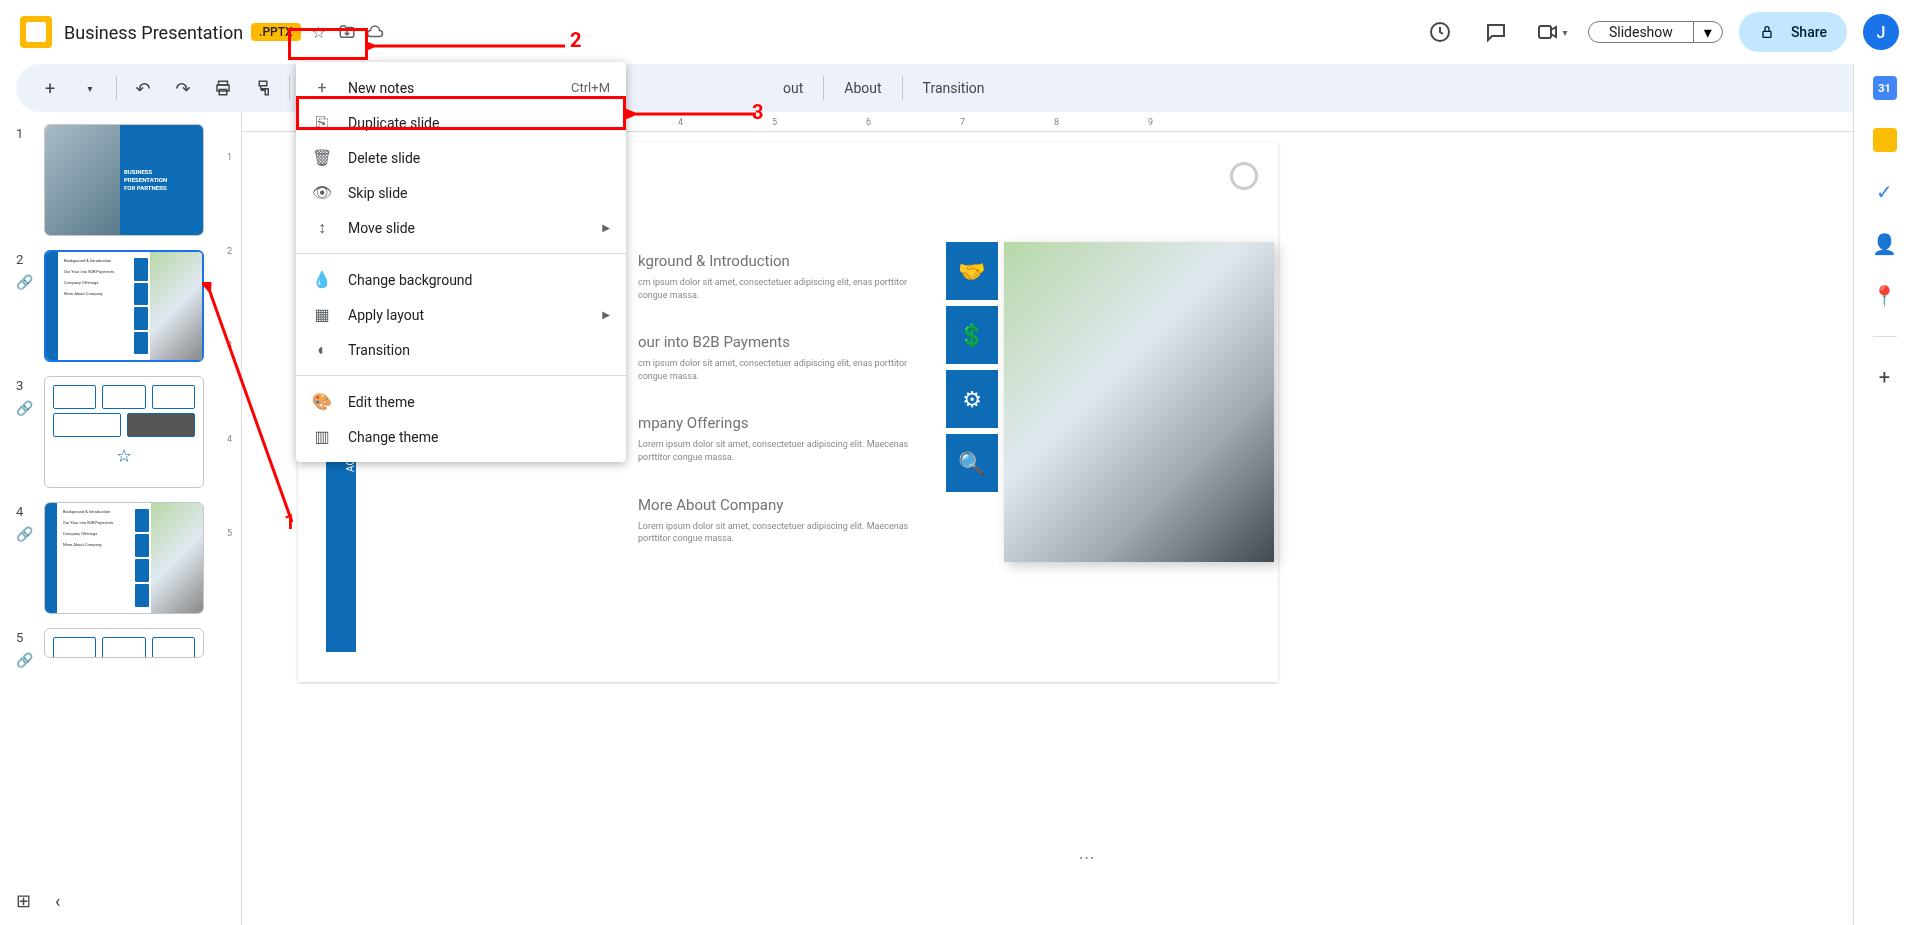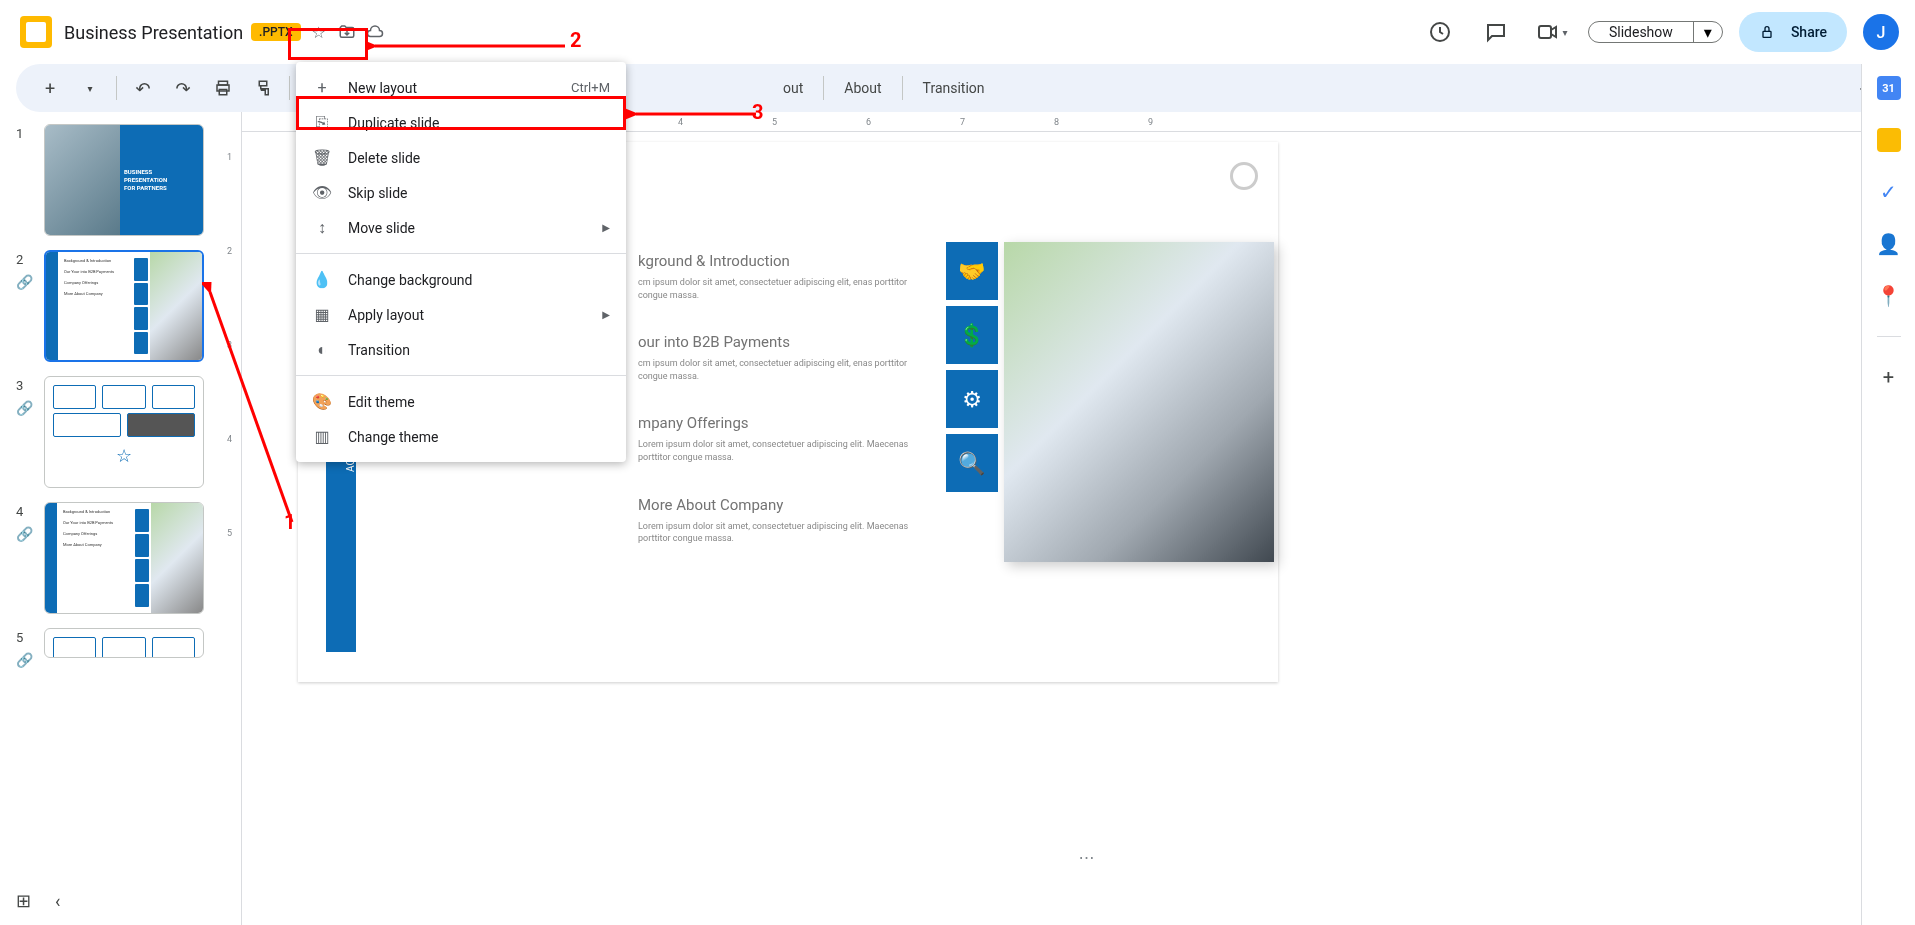--- a/index.html
+++ b/index.html
@@ -103,21 +103,21 @@
 .notes-area { position: absolute; bottom: 0; left: 218px; right: 60px; height: 60px; border-top: 1px solid #dadce0; padding: 16px 24px; background: #fff; }
 .notes-placeholder { color: #80868b; font-size: 15px; }
 .notes-drag { position: absolute; bottom: 60px; left: 50%; width: 40px; height: 16px; display: flex; align-items: center; justify-content: center; color: #80868b; cursor: ns-resize; }
 
 
 .bottom-bar { position: absolute; bottom: 0; left: 0; width: 218px; height: 50px; display: flex; align-items: center; padding: 0 16px; gap: 24px; }
 .bottom-icon { color: #444746; font-size: 18px; cursor: pointer; }
 .explore-btn { position: absolute; bottom: 12px; right: 12px; width: 24px; height: 24px; display: flex; align-items: center; justify-content: center; color: #5f6368; cursor: pointer; }
 
 
-.side-panel { position: absolute; right: 0; top: 64px; width: 54px; bottom: 0; border-left: 1px solid #dadce0; display: flex; flex-direction: column; align-items: center; padding-top: 12px; gap: 28px; background: #fff; }
+.side-panel { position: absolute; right: 0; top: 64px; width: 62px; bottom: 0; border-left: 1px solid #dadce0; display: flex; flex-direction: column; align-items: center; padding-top: 12px; gap: 28px; background: #fff; }
 .side-icon { width: 24px; height: 24px; cursor: pointer; display: flex; align-items: center; justify-content: center; font-size: 20px; }
 
 svg { display: block; }
 </style>
 </head>
 <body>
 
 <div class="header">
   <div class="logo">
     <div class="logo-icon"></div>
@@ -365,21 +365,21 @@
       <div class="slide-image"></div>
     </div>
     <div class="notes-drag">⋯</div>
     <div class="explore-btn">›</div>
   </div>
 </div>
 
 <div class="dropdown">
   <div class="dd-item">
     <span class="dd-icon">+</span>
-    <span>New layout</span>
+    <span>New notes</span>
     <span class="dd-shortcut">Ctrl+M</span>
   </div>
   <div class="dd-item">
     <span class="dd-icon">⎘</span>
     <span>Duplicate slide</span>
   </div>
   <div class="dd-item">
     <span class="dd-icon">🗑</span>
     <span>Delete slide</span>
   </div>

